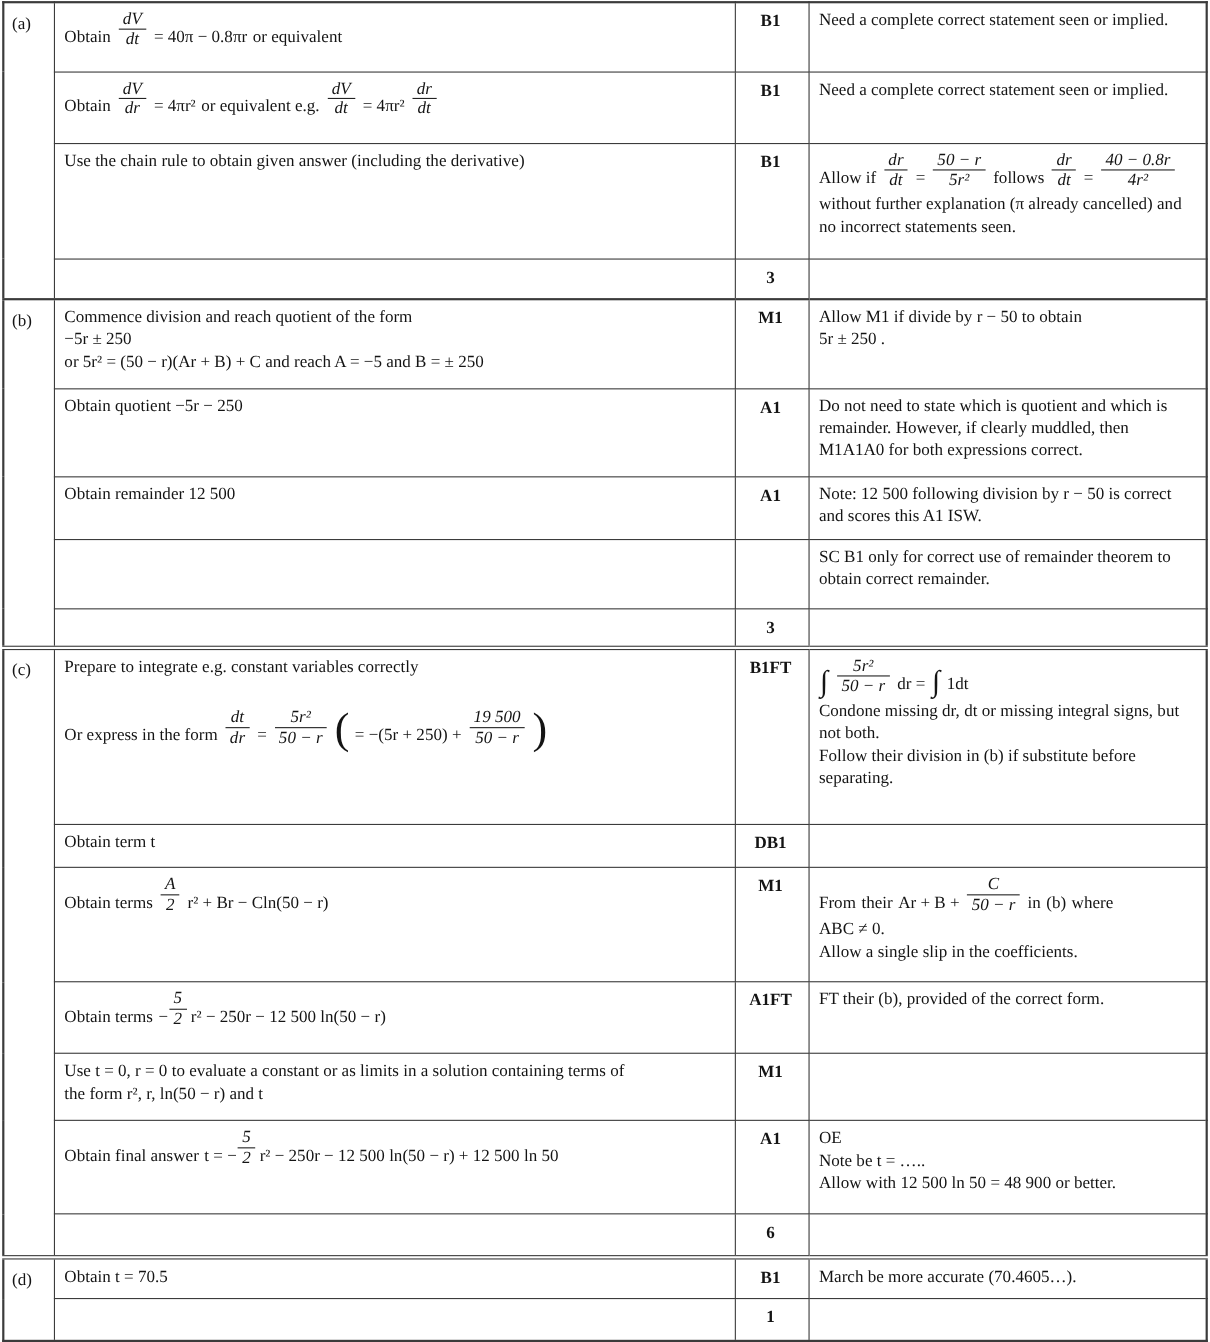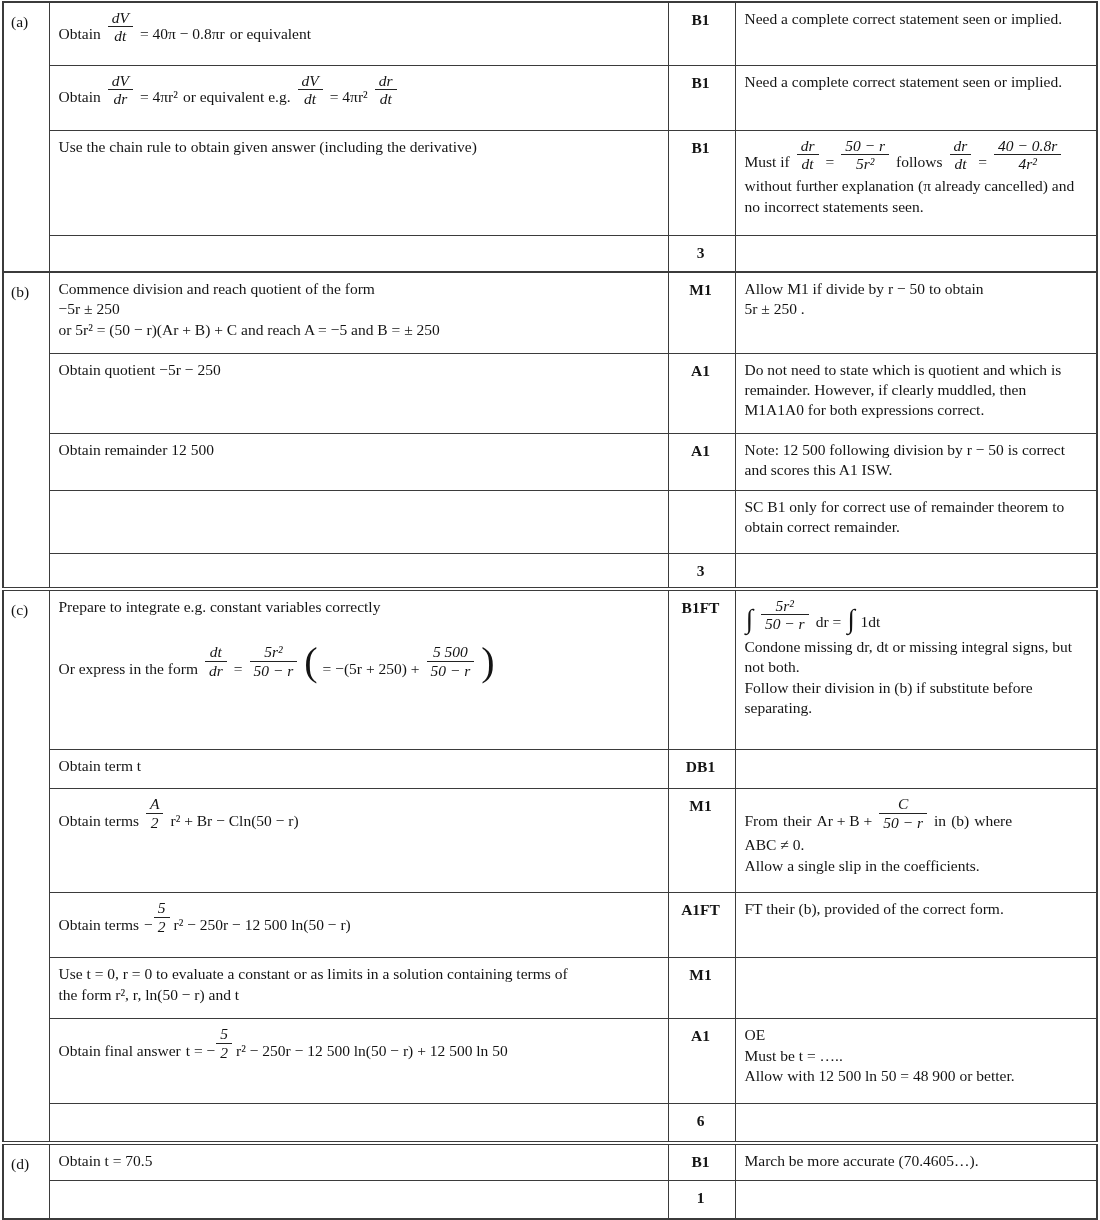--- a/index.html
+++ b/index.html
@@ -101,21 +101,21 @@
     <td>Need a complete correct statement seen or implied.</td>
   </tr>
   <tr style="height:105px">
     <td>
       <span>Use the chain rule to obtain</span>
       <span class="b">given answer (including the derivative)</span>
     </td>
     <td class="mark">B1</td>
     <td>
       <div class="fline">
-        <span>Must if</span>
+        <span>Allow if</span>
         <span class="frac">
                 <span class="num">dr</span>
                 <span class="den">dt</span>
               </span>
         <span>=</span>
         <span class="frac">
                 <span class="num">50 − r</span>
                 <span class="den">5r²</span>
               </span>
         <span>follows</span>
@@ -204,21 +204,21 @@
                 <span class="den">dr</span>
               </span>
         <span>=</span>
         <span class="frac">
                 <span class="num">5r²</span>
                 <span class="den">50 − r</span>
               </span>
         <span class="bigp">(</span>
         <span class="mi">= −(5r + 250) +</span>
         <span class="frac">
-                <span class="num">5 500</span>
+                <span class="num">19 500</span>
                 <span class="den">50 − r</span>
               </span>
         <span class="bigp">)</span>
       </div>
     </td>
     <td class="mark">B1FT</td>
     <td>
       <div class="fline">
         <span class="int">∫</span>
         <span class="frac">
@@ -309,21 +309,21 @@
         <span class="frac" style="margin-left:-4px">
                 <span class="num">5</span>
                 <span class="den">2</span>
               </span>
         <span class="mi" style="margin-left:-3px">r² − 250r − 12 500 ln(50 − r) + 12 500 ln 50</span>
       </div>
     </td>
     <td class="mark">A1</td>
     <td>
       <div>OE</div>
-      <div>Must be t = …..</div>
+      <div>Note be t = …..</div>
       <div>Allow with 12 500 ln 50 = 48 900 or better.</div>
     </td>
   </tr>
   <tr style="height:39px">
     <td></td>
     <td class="mark">6</td>
     <td></td>
   </tr>
 
   <tr class="sec-double" style="height:38px">

